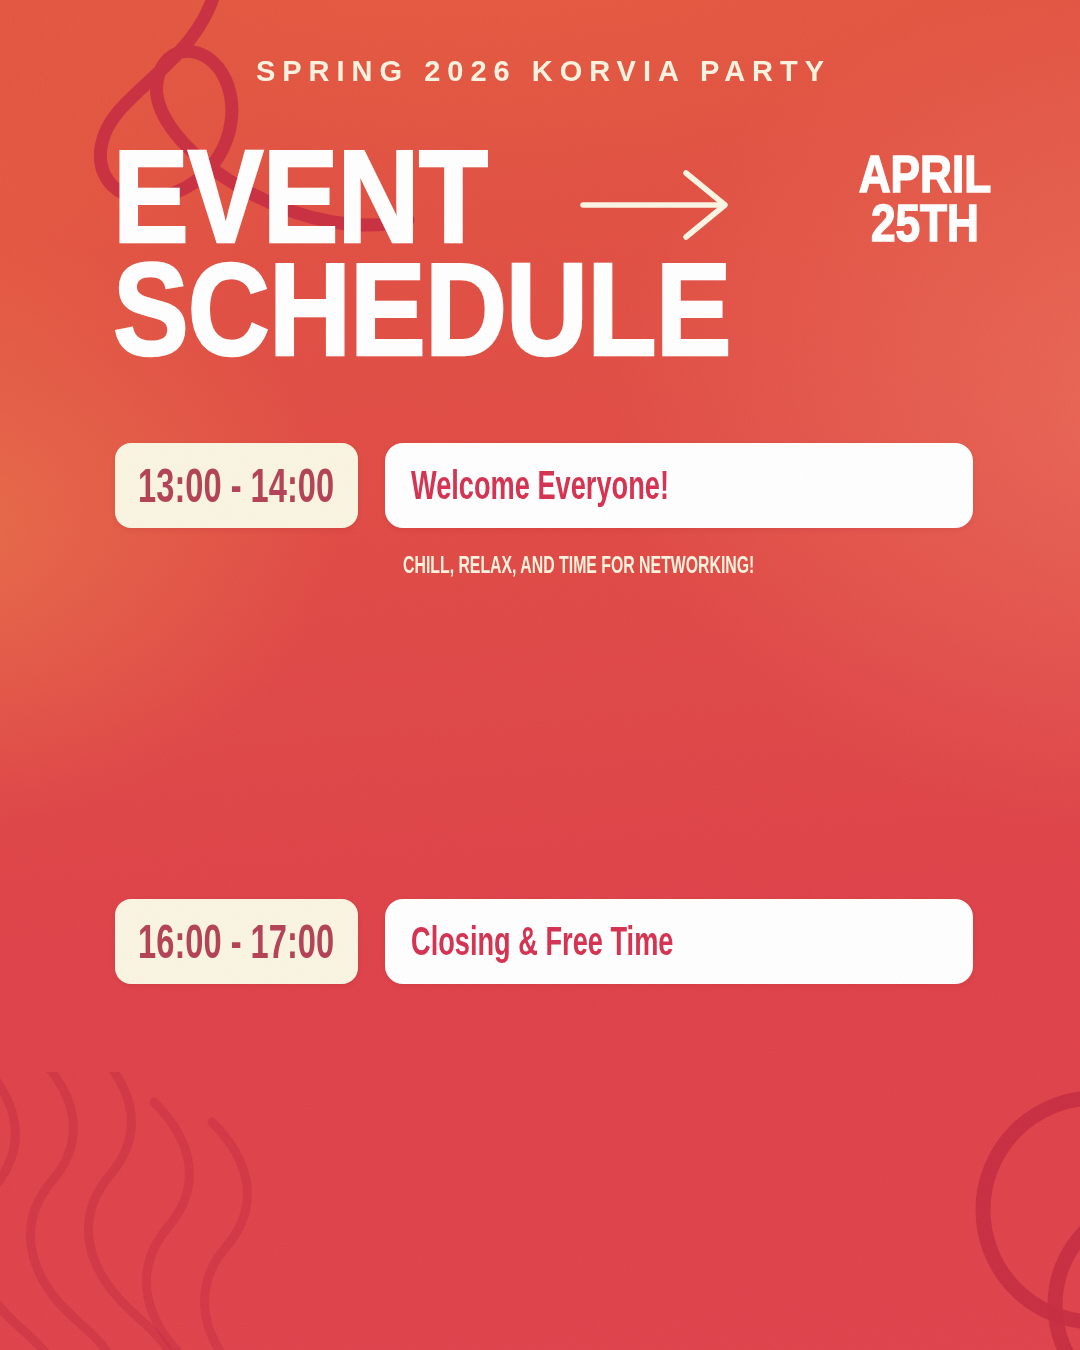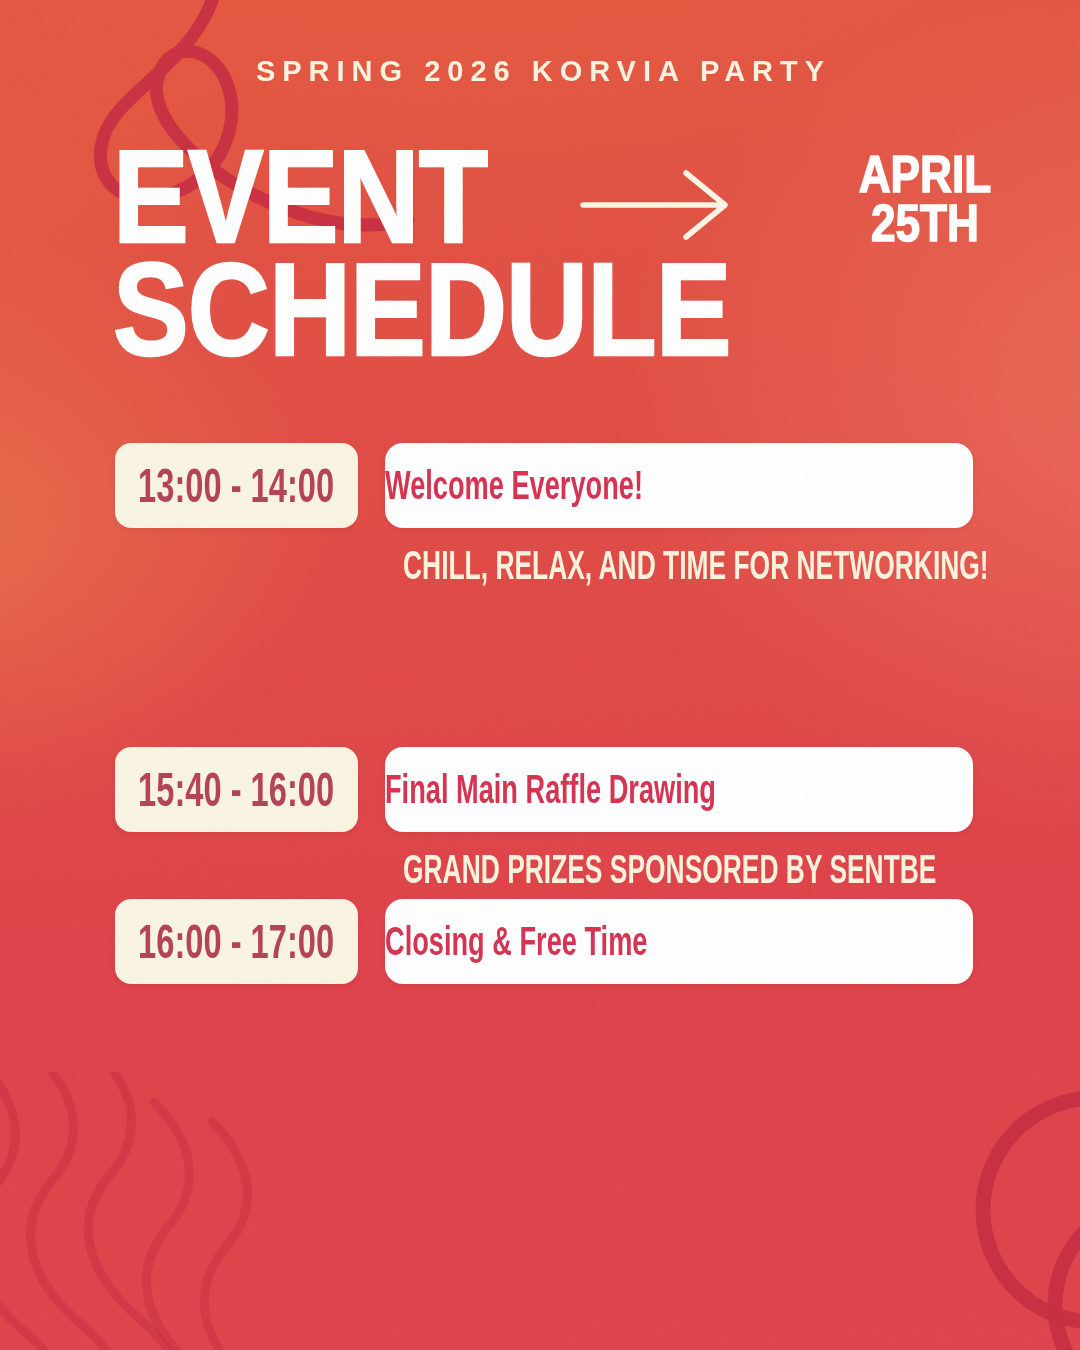--- a/index.html
+++ b/index.html
@@ -58,31 +58,31 @@
   }
   .time-text{
     font-size:48px;font-weight:bold;color:#B34156;
     transform:scaleX(0.68);transform-origin:center center;
     white-space:nowrap;
   }
   .event-card{
     flex:1;
     background:#FFFFFF;border-radius:18px;
     display:flex;align-items:center;
-    box-sizing:border-box;
+    padding-left:26px;box-sizing:border-box;
     box-shadow:0 2px 5px rgba(150,25,40,0.12);
   }
   .event-title{
     font-size:40px;font-weight:bold;color:#D5314F;
     transform:scaleX(0.68);transform-origin:left center;
     white-space:nowrap;
   }
   .caption{
     margin:18px 0 0 288px;
-    font-size:40px;line-height:38px;font-weight:bold;
+    font-size:24px;line-height:38px;font-weight:bold;
     color:#FBF3DD;
   }
   .caption span{
     display:inline-block;
     transform:scaleX(0.66);transform-origin:left center;
     white-space:nowrap;
   }
 </style>
 </head>
 <body>
@@ -129,29 +129,20 @@
         </div>
       </div>
       <div class="caption"><span>CHILL, RELAX, AND TIME FOR NETWORKING!</span></div>
     </div>
 
 
     <div class="row-group">
     </div>
 
     <div class="row-group">
-      <div class="row">
-        <div class="time-badge">
-          <span class="time-text">15:40 - 16:00</span>
-        </div>
-        <div class="event-card">
-          <span class="event-title">Final Main Raffle Drawing</span>
-        </div>
-      </div>
-      <div class="caption"><span>GRAND PRIZES SPONSORED BY SENTBE</span></div>
     </div>
 
     <div class="row-group">
       <div class="row">
         <div class="time-badge">
           <span class="time-text">16:00 - 17:00</span>
         </div>
         <div class="event-card">
           <span class="event-title">Closing &amp; Free Time</span>
         </div>

